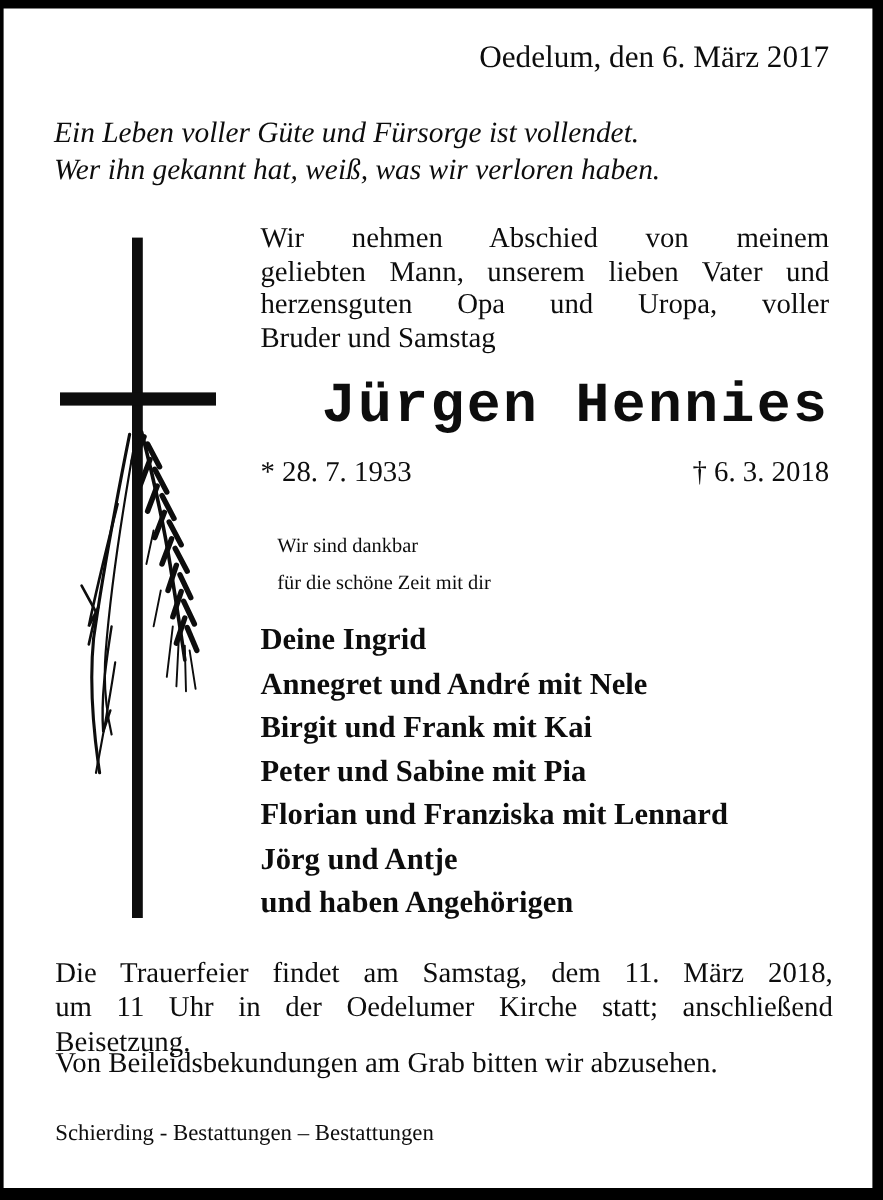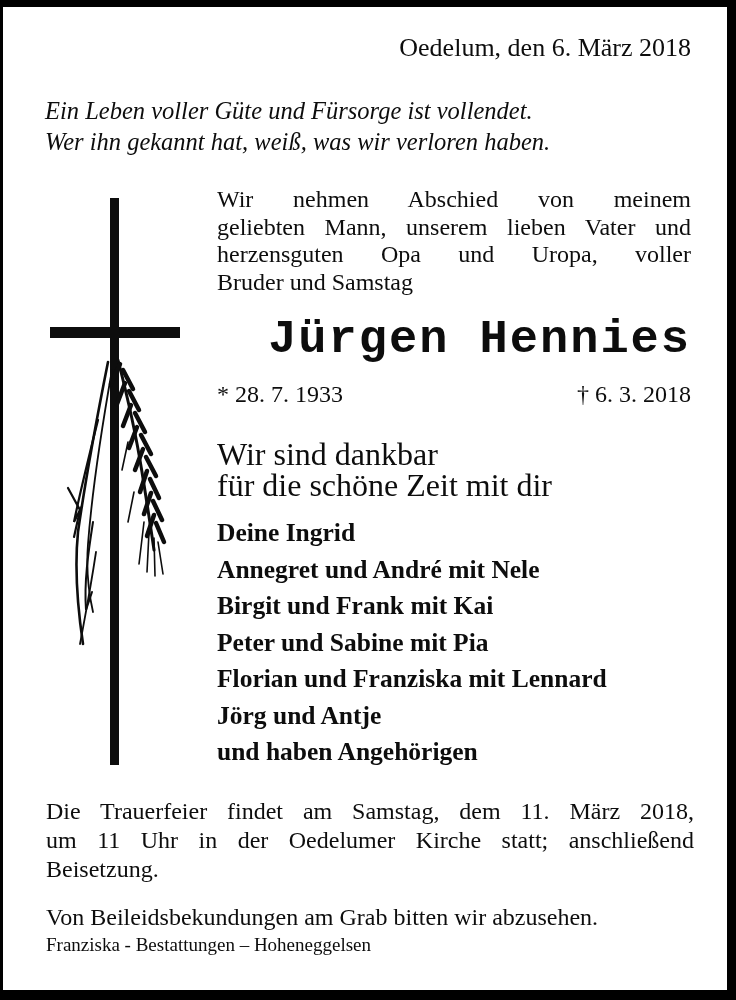--- a/index.html
+++ b/index.html
@@ -43,50 +43,50 @@
     letter-spacing: 2px;
     white-space: nowrap;
     font-family: Liberation Mono, monospace;
   }
   .dates {
     left: 214px; top: 374px; width: 474px;
     display: flex; justify-content: space-between; gap: 48px;
     font-size: 24px;
   }
   .thanks {
-    left: 214px; top: 432px;
-    font-size: 32px;
+    left: 228px; top: 432px;
+    font-size: 17px;
     line-height: 31px;
   }
   .mourners {
     left: 214px; top: 508px; width: 490px;
     font-size: 25.5px;
     font-weight: bold;
     line-height: 36.5px;
   }
   .funeral {
     left: 43px; top: 790px; width: 648px;
     font-size: 24px;
     line-height: 29px;
   }
   .condolence {
-    left: 43px; top: 897px;
+    left: 43px; top: 866px;
     font-size: 24px;
   }
   .undertaker {
     left: 43px; top: 927px;
     font-size: 19px;
   }
 </style>
 </head>
 <body>
 
 <div class="page">
 
-  <div class="abs dateline">Oedelum, den 6. März 2018</div>
+  <div class="abs dateline">Oedelum, den 6. März 2017</div>
 
   <div class="abs epigraph">
     <div>Ein Leben voller Güte und Fürsorge ist vollendet.</div>
     <div>Wer ihn gekannt hat, weiß, was wir verloren haben.</div>
   </div>
 
   <svg class="abs cross-art" width="150" height="578" viewBox="0 0 150 578" aria-hidden="true">
     <g fill="#0d0d0d" stroke="none">
       <rect x="72" y="6" width="9" height="567"></rect>
       <rect x="12" y="135" width="130" height="11"></rect>
@@ -162,15 +162,15 @@
   </div>
 
   <div class="abs funeral">
     <div class="just">Die Trauerfeier findet am Samstag, dem 11. März 2018,</div>
     <div class="just">um 11 Uhr in der Oedelumer Kirche statt; anschließend</div>
     <div>Beisetzung.</div>
   </div>
 
   <div class="abs condolence">Von Beileidsbekundungen am Grab bitten wir abzusehen.</div>
 
-  <div class="abs undertaker">Franziska - Bestattungen – Hoheneggelsen</div>
+  <div class="abs undertaker">Schierding - Bestattungen – Bestattungen</div>
 
 </div>
 
 </body></html>

